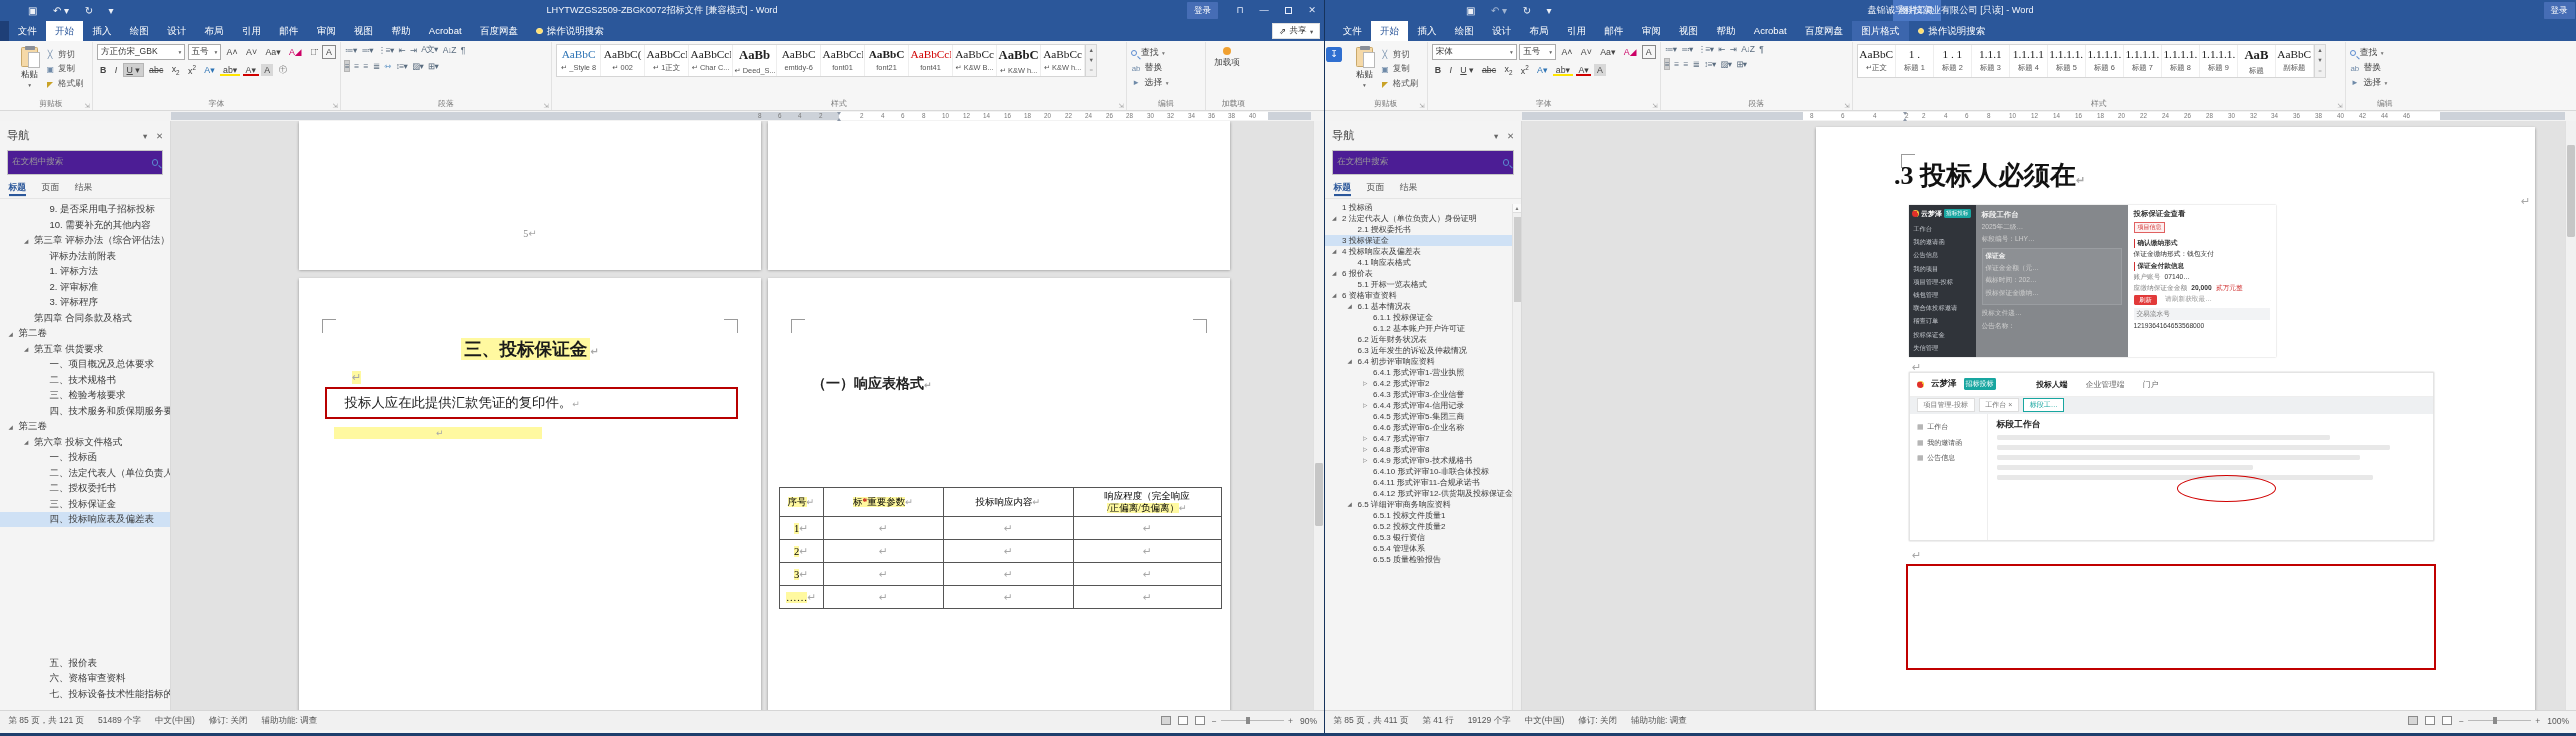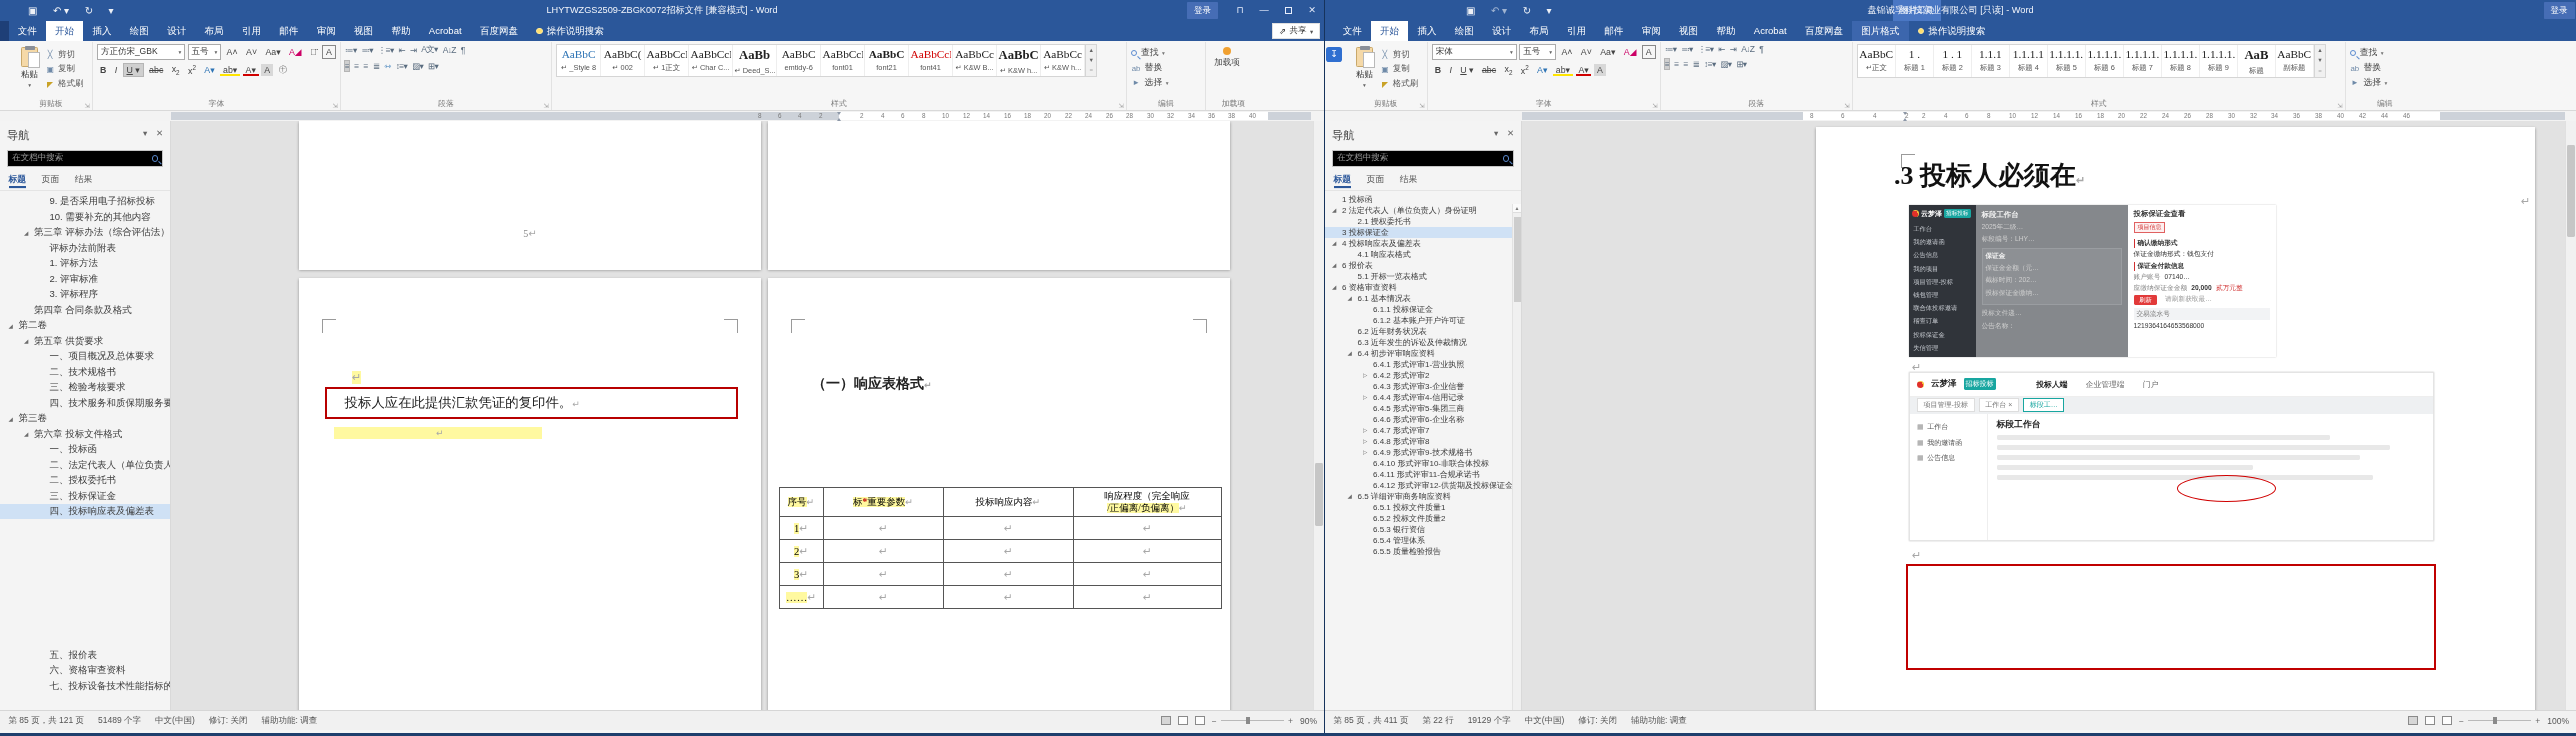--- a/index.html
+++ b/index.html
@@ -78,24 +78,24 @@
   .rwhite{position:absolute;top:0;height:7.8px;background:#fff}
   .rn{position:absolute;top:0;font-size:6.3px;color:#7a7a7a}
   .indmark{position:absolute;top:-0.7px;width:6.3px;height:9.2px}
   .indmark:before{content:"";position:absolute;left:0;top:0;border-left:2.8px solid transparent;border-right:2.8px solid transparent;border-top:3.5px solid #8d98a8}
   .indmark:after{content:"";position:absolute;left:0;bottom:0;border-left:2.8px solid transparent;border-right:2.8px solid transparent;border-bottom:3.5px solid #8d98a8}
   
   .content{position:absolute;top:121px;left:0;right:0;bottom:22.6px}
   .nav{position:absolute;left:0;top:0;bottom:0;background:#f4f4f4;border-right:0.7px solid #d9d9d9;overflow:hidden}
   #w1 .nav{width:171px}
   #w2 .nav{width:197px}
-  .navhead{display:flex;align-items:flex-start;padding:7px 7px 4.2px;color:#444;font-size:11.3px}
+  .navhead{display:flex;align-items:center;padding:7px 7px 4.2px;color:#444;font-size:11.3px}
   .navhead .sp{flex:1}
   .navhead .nh{color:#666;font-size:8.5px;margin-left:8.5px}
-  .navsearch{margin:2.8px 7px 5.6px;background:#000000;border:0.7px solid #c6c6c6;height:17px;display:flex;align-items:center;padding:0 4.2px;font-size:8.5px;color:#999;justify-content:space-between}
+  .navsearch{margin:2.8px 7px 5.6px;background:#4c1d95;border:0.7px solid #c6c6c6;height:25px;display:flex;align-items:center;padding:0 4.2px;font-size:8.5px;color:#999;justify-content:space-between}
   .mag{width:6.3px;height:6.3px;border:1.1px solid #5b8bd0;border-radius:50%;position:relative}
   .mag:after{content:"";position:absolute;width:3.5px;height:1.1px;background:#5b8bd0;transform:rotate(45deg);left:5px;top:5.6px}
   .navtabs{display:flex;gap:15.5px;padding:1.4px 8.5px 4.2px;font-size:8.8px;color:#555;border-bottom:0.7px solid #e4e4e4}
   .navtab.active{color:#2b579a;font-weight:bold;box-shadow:0 2.1px 0 #2b579a}
   .tree{list-style:none;margin-top:2.8px;position:relative}
   .titem{position:relative;display:flex;align-items:center;color:#3b3b3b;white-space:nowrap;overflow:hidden;padding-left:calc(8.5px + var(--ind)*15.5px)}
   .t1 .titem{height:15.5px;font-size:9.5px}
   .t2 .titem{height:11px;font-size:8px;padding-left:calc(7px + var(--ind)*15.5px)}
   .titem .arr{width:10px;font-size:5.6px;color:#6d6d6d;flex:none}
   .titem.sel{background:#cfe1f5}
@@ -553,20 +553,21 @@
       <div class="cv">
 
         <div class="pg" style="left:128px;top:0;width:462px;height:149px">
           <div style="position:absolute;left:0;right:0;top:107px;text-align:center;font-size:10px;color:#8a8a8a" class="serif"><span>5</span><span class="pilc">↵</span></div>
         </div>
         <div class="pg" style="left:597px;top:0;width:462px;height:149px"></div>
 
         <div class="pg" style="left:128px;top:157px;width:462px;height:437px">
           <span class="corner tl" style="left:23px;top:41px"></span>
             <span class="corner tr" style="right:23px;top:41px"></span>
+          <div class="doctitle" style="top:59px"><span class="hl">三、投标保证金</span><span class="pilc" style="font-size:10px">↵</span></div>
           <div style="position:absolute;left:53px;top:93px" class="pilc hl">↵</div>
           <div class="redbox" style="left:26px;top:109px;width:413px;height:32px">
             <span style="padding-left:17.6px">投标人应在此提供汇款凭证的复印件。</span>
               <span class="pilc" style="font-size:9.2px">↵</span>
           </div>
           <div class="ystrip" style="left:35px;top:149px;width:208px;height:12px"><span class="pilc" style="padding-left:102px">↵</span></div>
         </div>
 
         <div class="pg" style="left:597px;top:157px;width:462px;height:437px">
           <span class="corner tl" style="left:23px;top:41px"></span>
@@ -1153,21 +1154,21 @@
         </div>
         <div class="vsb">
             <div class="vth" style="top:4%;height:92px"></div>
           </div>
       </div>
     </div>
 
     <div class="sbar">
       <div class="lft">
         <span>第 85 页，共 411 页</span>
-        <span>第 22 行</span>
+        <span>第 41 行</span>
         <span>19129 个字</span>
         <span>中文(中国)</span>
         <span>修订: 关闭</span>
         <span>辅助功能: 调查</span>
       </div>
       <div class="rgt">
         <span class="viewic on"></span>
         <span class="viewic"></span>
         <span class="viewic"></span>
         <span class="zslider">−<span class="ztrack">

